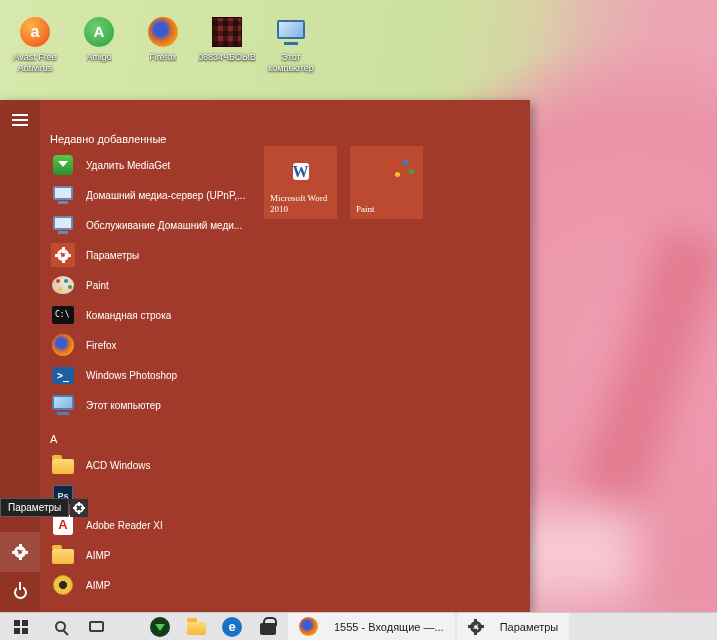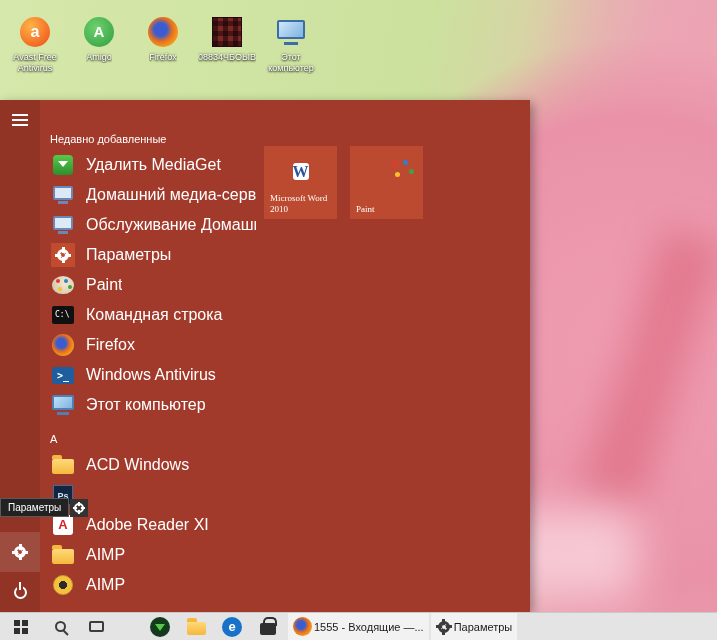--- a/index.html
+++ b/index.html
@@ -59,21 +59,21 @@
   .gear.small .gc{left:4px;right:4px;top:4px;bottom:4px;}
   .power{width:13px;height:13px;border:2px solid #fff;border-radius:50%;position:relative;}
   .power::before{content:"";position:absolute;top:-6px;left:50%;width:2px;height:8px;margin-left:-1px;background:#fff;
                  box-shadow:-2px 0 0 #923427,2px 0 0 #923427;}
 
   .applist{position:absolute;left:44px;top:0;width:218px;height:512px;padding-top:28px;overflow:hidden;}
   .sec-header{height:22px;line-height:22px;font-size:11px;color:#fff;padding-left:6px;cursor:pointer;white-space:nowrap;}
   .sec-header.mt{margin-top:8px;}
   .app-item{height:30px;display:flex;align-items:center;padding-left:6px;cursor:pointer;}
   .ai{width:26px;height:26px;flex:0 0 26px;margin-right:10px;display:flex;align-items:center;justify-content:center;}
-  .al{font-size:16px;color:#fff;white-space:nowrap;overflow:hidden;max-width:170px;}
+  .al{font-size:10px;color:#fff;white-space:nowrap;overflow:hidden;max-width:170px;}
 
   .i-mg{width:20px;height:20px;border-radius:4px;background:linear-gradient(180deg,#57c84a,#2e8f2e);position:relative;}
   .i-mg::after{content:"";position:absolute;left:50%;top:6px;margin-left:-5px;border:5px solid transparent;border-top:6px solid #fff;}
   .i-ms{width:20px;height:14px;border:2px solid #6b87b8;background:#dce9f7;border-radius:2px;position:relative;margin-bottom:4px;}
   .i-ms::after{content:"";position:absolute;left:50%;bottom:-6px;margin-left:-5px;width:10px;height:3px;background:#6b87b8;}
   .tilebg{width:24px;height:24px;background:#c14b2f;display:flex;align-items:center;justify-content:center;}
   .i-pal{width:22px;height:18px;border-radius:50% 50% 48% 48%;background:radial-gradient(circle at 60% 40%,#f3e9d2,#cdbfa0);position:relative;}
   .i-pal::after{content:"";position:absolute;width:4px;height:4px;border-radius:50%;background:#e03a2f;left:4px;top:3px;
                 box-shadow:8px 0 0 #2f7fd0,12px 6px 0 #43a047,2px 8px 0 #fbc02d;}
   .i-pal2{width:30px;height:24px;border-radius:50% 50% 48% 48%;background:radial-gradient(circle at 60% 40%,#f3e9d2,#c9ba99);position:relative;}
@@ -124,21 +124,21 @@
   .i-search{width:11px;height:11px;border:2px solid #3c3c3c;border-radius:50%;position:relative;}
   .i-search::after{content:"";position:absolute;width:7px;height:2px;background:#3c3c3c;right:-6px;bottom:-1px;
                    transform:rotate(45deg);transform-origin:left center;}
   .i-tv{width:15px;height:11px;border:2px solid #3c3c3c;border-radius:2px;}
   .i-mgtb{width:20px;height:20px;border-radius:50%;background:#123c1c;position:relative;}
   .i-mgtb::after{content:"";position:absolute;left:5px;top:7px;border:5px solid transparent;border-top:7px solid #57c84a;}
   .i-edge{width:20px;height:20px;border-radius:50%;background:#1873c8;color:#fff;font-weight:bold;font-size:13px;line-height:20px;text-align:center;}
   .i-edge::before{content:"e";}
   .i-store{width:16px;height:12px;background:#2f2f2f;border-radius:2px;position:relative;margin-top:5px;}
   .i-store::before{content:"";position:absolute;top:-6px;left:3px;width:10px;height:7px;border:2px solid #2f2f2f;border-bottom:none;border-radius:5px 5px 0 0;}
-  .tb-win{display:flex;align-items:center;gap:2px;padding:0 5px;background:rgba(255,255,255,.5);margin-left:2px;cursor:pointer;}
+  .tb-win{display:flex;align-items:center;gap:16px;padding:0 11px;background:rgba(255,255,255,.5);margin-left:2px;cursor:pointer;}
   .tb-win .wlabel{font-size:11px;color:#1b1b1b;white-space:nowrap;}
   .i-ff.sm{width:19px;height:19px;}
 </style>
 </head>
 <body>
 
 <div class="screen">
   <div class="streak1"></div>
   <div class="streak2"></div>
 
@@ -248,21 +248,21 @@
       <div class="app-item">
         <span class="ai">
             <span class="i-ff"></span>
           </span>
         <span class="al">Firefox</span>
       </div>
       <div class="app-item">
         <span class="ai">
             <span class="i-ps"></span>
           </span>
-        <span class="al">Windows Antivirus</span>
+        <span class="al">Windows Photoshop</span>
       </div>
       <div class="app-item">
         <span class="ai">
             <span class="i-pc"></span>
           </span>
         <span class="al">Этот компьютер</span>
       </div>
 
       <div class="sec-header mt">A</div>
 

